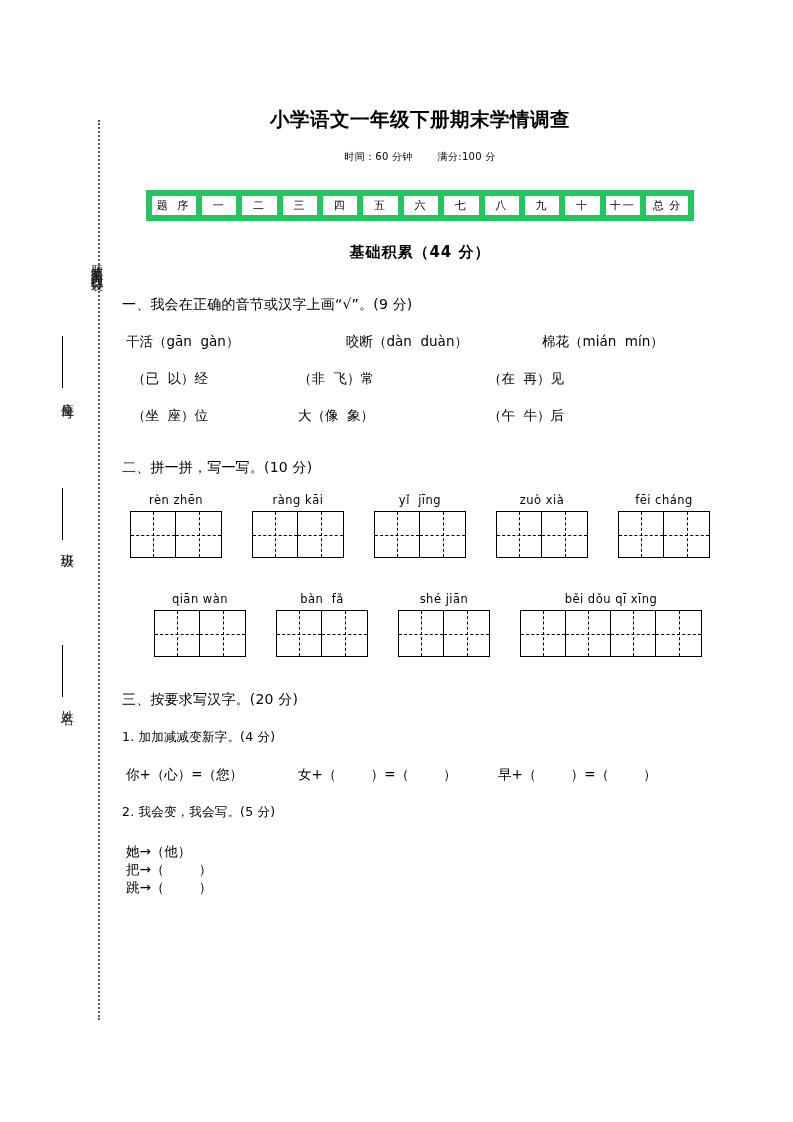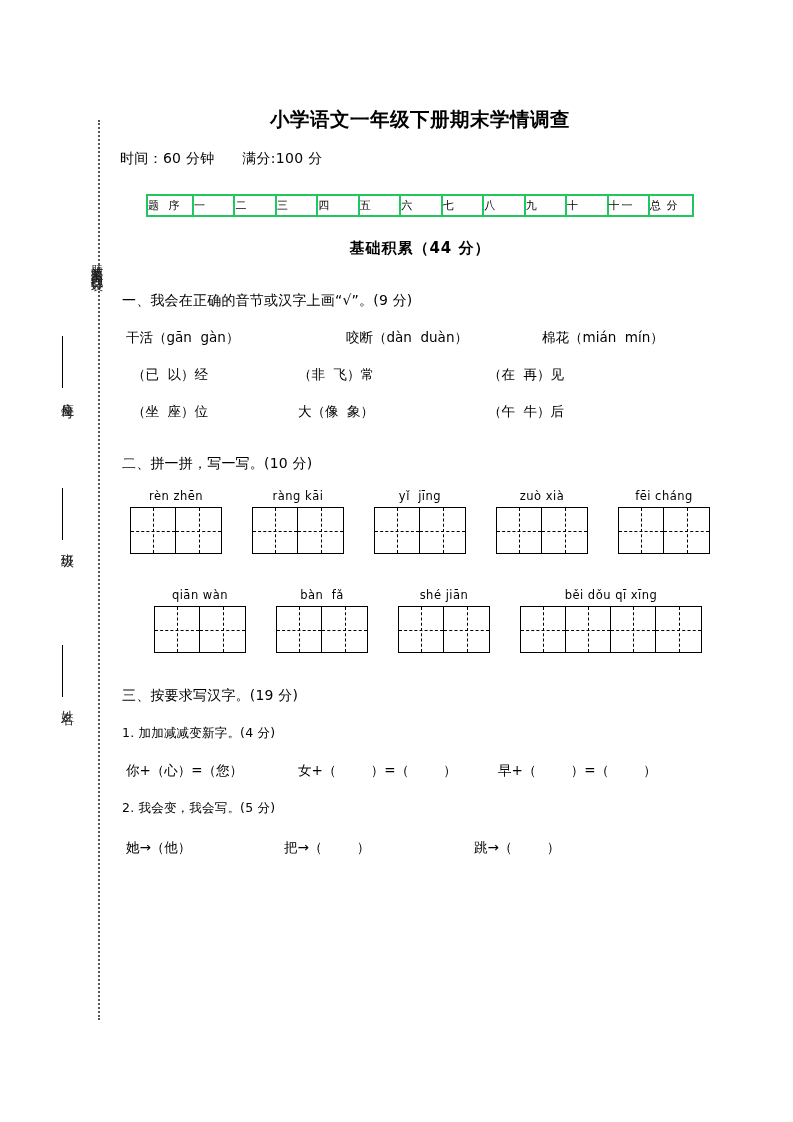--- a/index.html
+++ b/index.html
@@ -68,38 +68,38 @@
 
   .title {
     text-align: center;
     font-size: 19.5px;
     font-weight: bold;
     margin-top: 96px;
     letter-spacing: 0.5px;
     font-family: "DejaVu Sans", "Liberation Sans", sans-serif;
   }
   .subtitle {
-    text-align: left;
-    font-size: 14px;
+    text-align: center;
+    font-size: 10px;
     margin-top: 17px;
     letter-spacing: 0.3px;
   }
   .subtitle .gap { display: inline-block; width: 18px; }
 
   
   table.score {
     border-collapse: collapse;
     margin: 26px auto 0 auto;
     width: 548px;
     table-layout: fixed;
   }
   table.score td {
-    border: 2px solid #22c55e;
+    border: 6px solid #22c55e;
     height: 19px;
-    text-align: left;
+    text-align: center;
     vertical-align: middle;
     font-size: 11px;
     letter-spacing: 2px;
     padding: 0;
   }
   table.score td.hd {
     width: 44px;
     letter-spacing: 3px;
   }
   table.score td.tot {
@@ -203,20 +203,21 @@
   }
   .eq-row .eq:nth-child(1) { width: 172px; }
   .eq-row .eq:nth-child(2) { width: 200px; }
 
   .arrow-row {
     display: flex;
     font-size: 13.5px;
     margin-top: 22px;
     margin-left: 6px;
     white-space: pre;
+    flex-direction: column;
   }
   .arrow-row .ar:nth-child(1) { width: 158px; }
   .arrow-row .ar:nth-child(2) { width: 190px; }
 </style>
 </head>
 <body>
 
 <div class="margin-zone">
   <div class="dotted-rule"></div>
 
@@ -350,21 +351,21 @@
       <div class="py">běi dǒu qī xīng</div>
       <div class="tzg">
         <div class="cell"></div>
         <div class="cell"></div>
         <div class="cell"></div>
         <div class="cell"></div>
       </div>
     </div>
   </div>
 
-  <div class="q-title">三、按要求写汉字。(19 分)</div>
+  <div class="q-title">三、按要求写汉字。(20 分)</div>
 
   <div class="q-sub">1. 加加减减变新字。(4 分)</div>
 
   <div class="eq-row">
     <span class="eq">你+（心）=（您）</span>
     <span class="eq">女+（        ）=（        ）</span>
     <span class="eq">早+（        ）=（        ）</span>
   </div>
 
 

